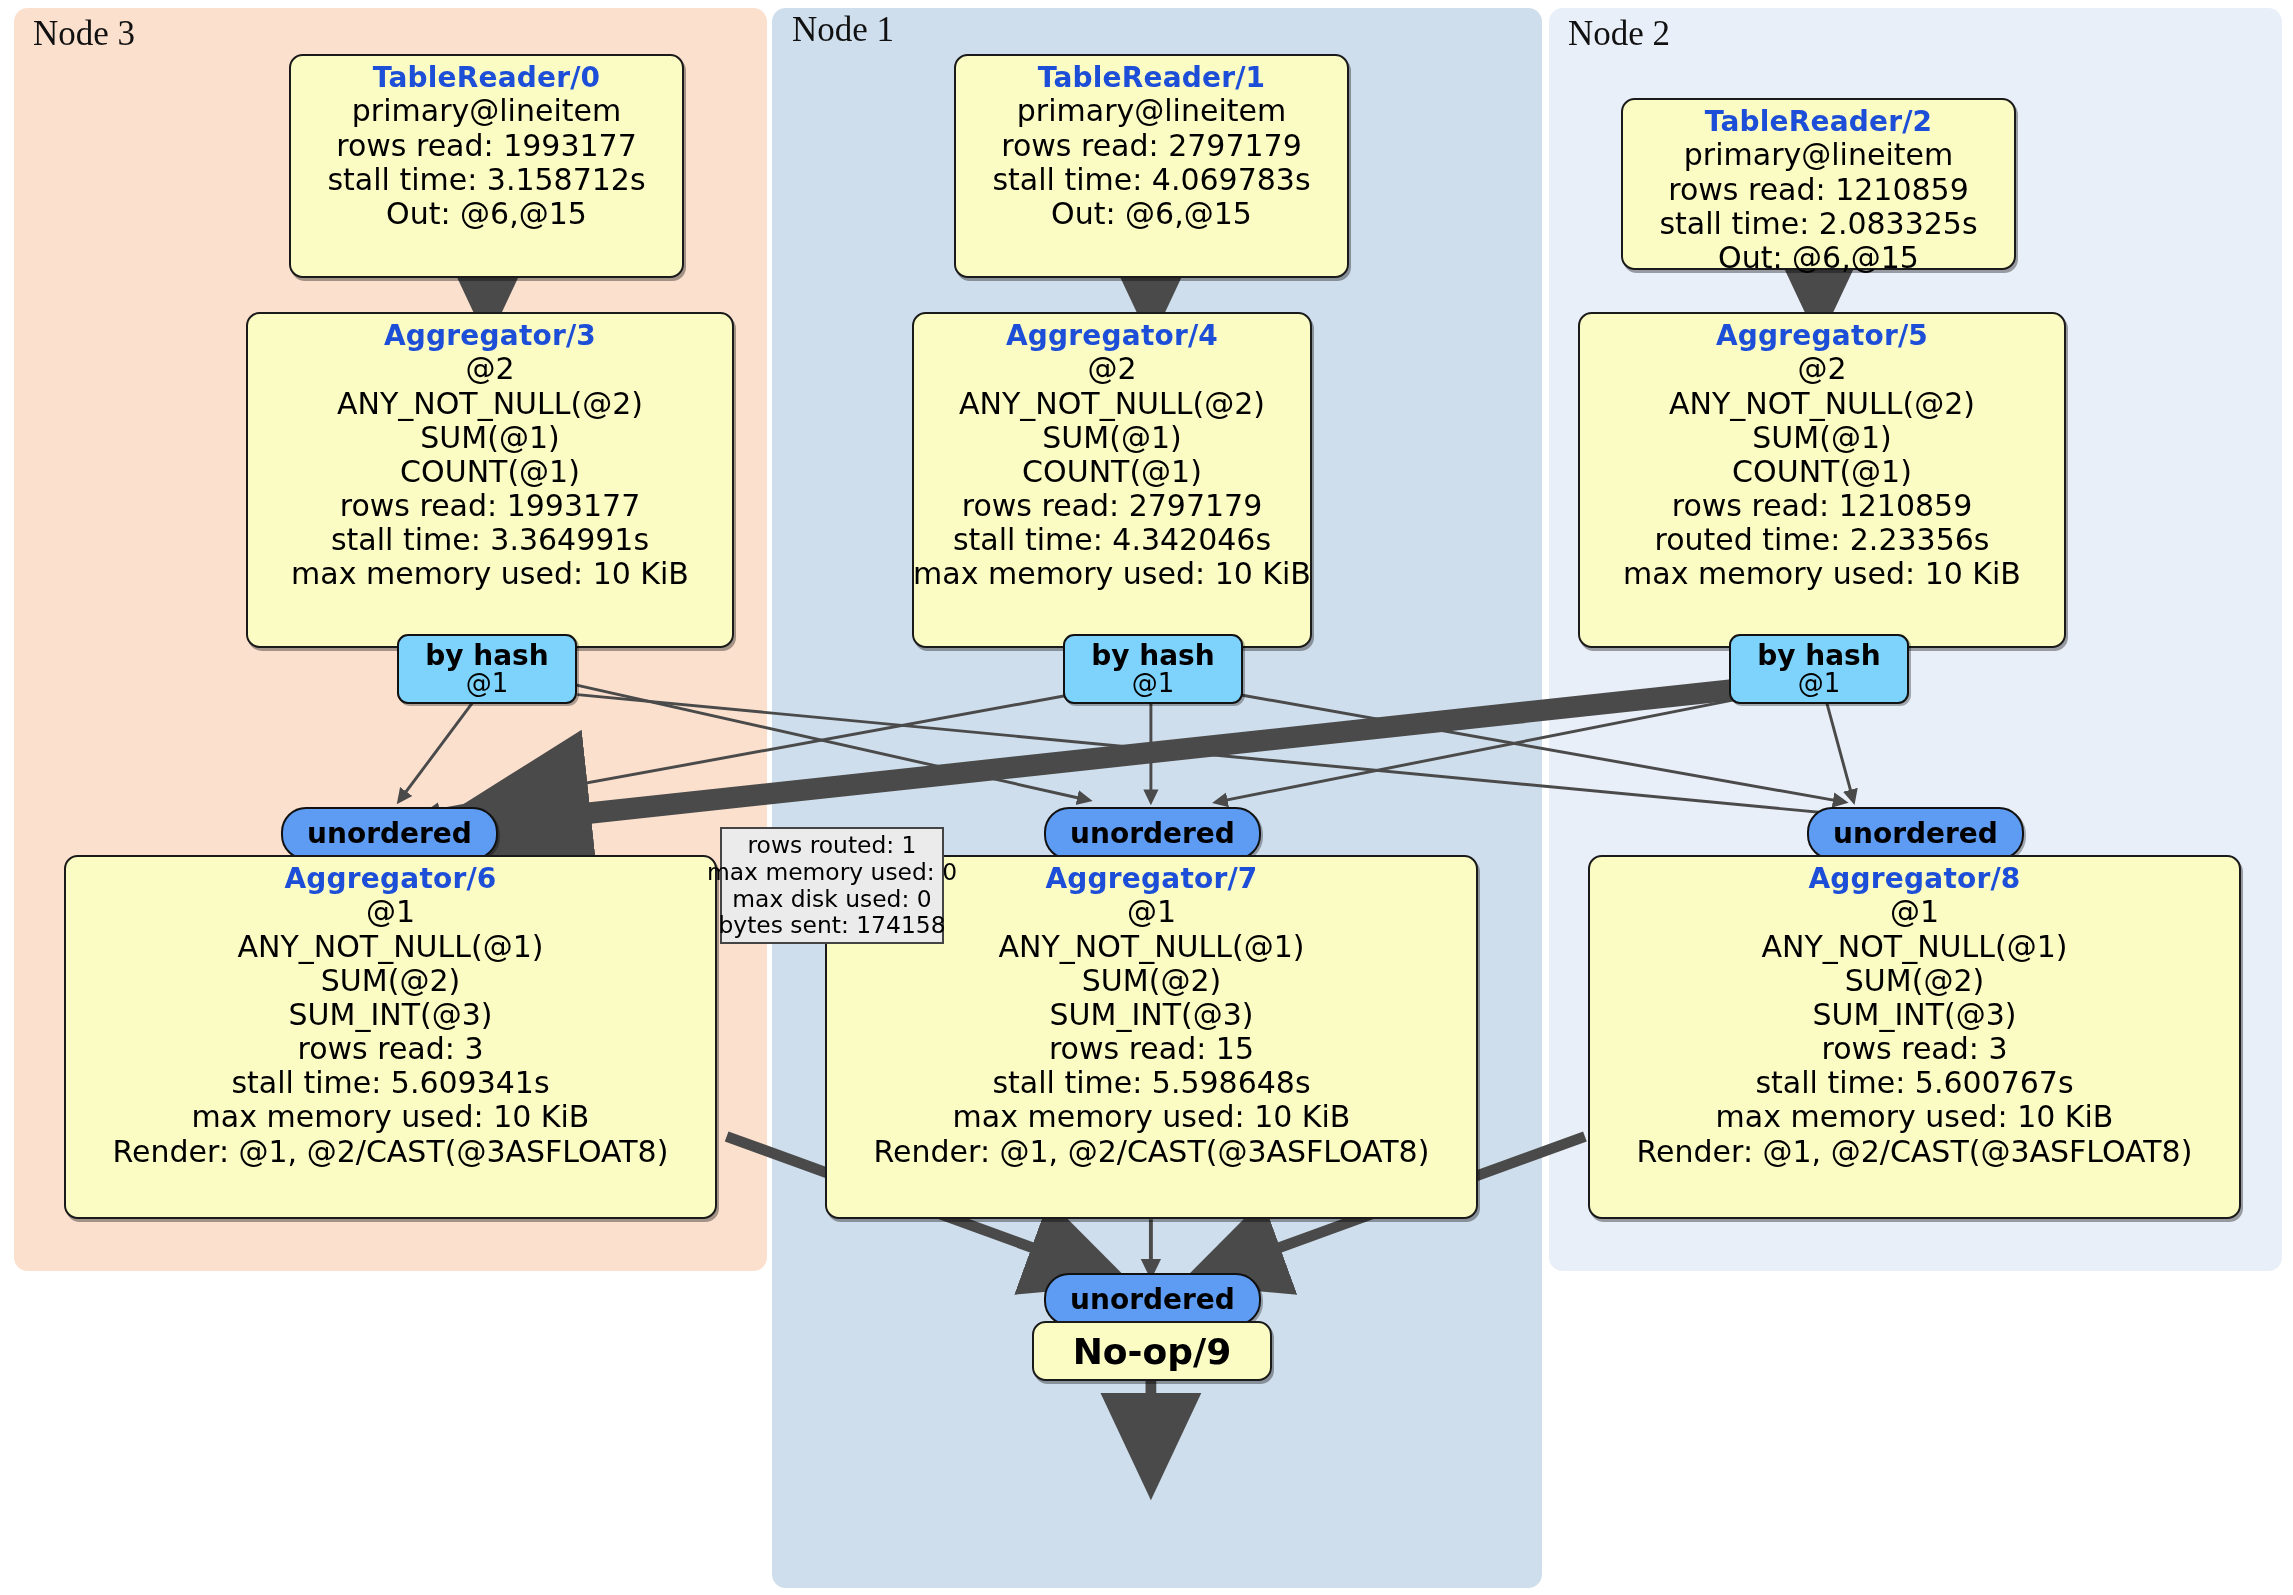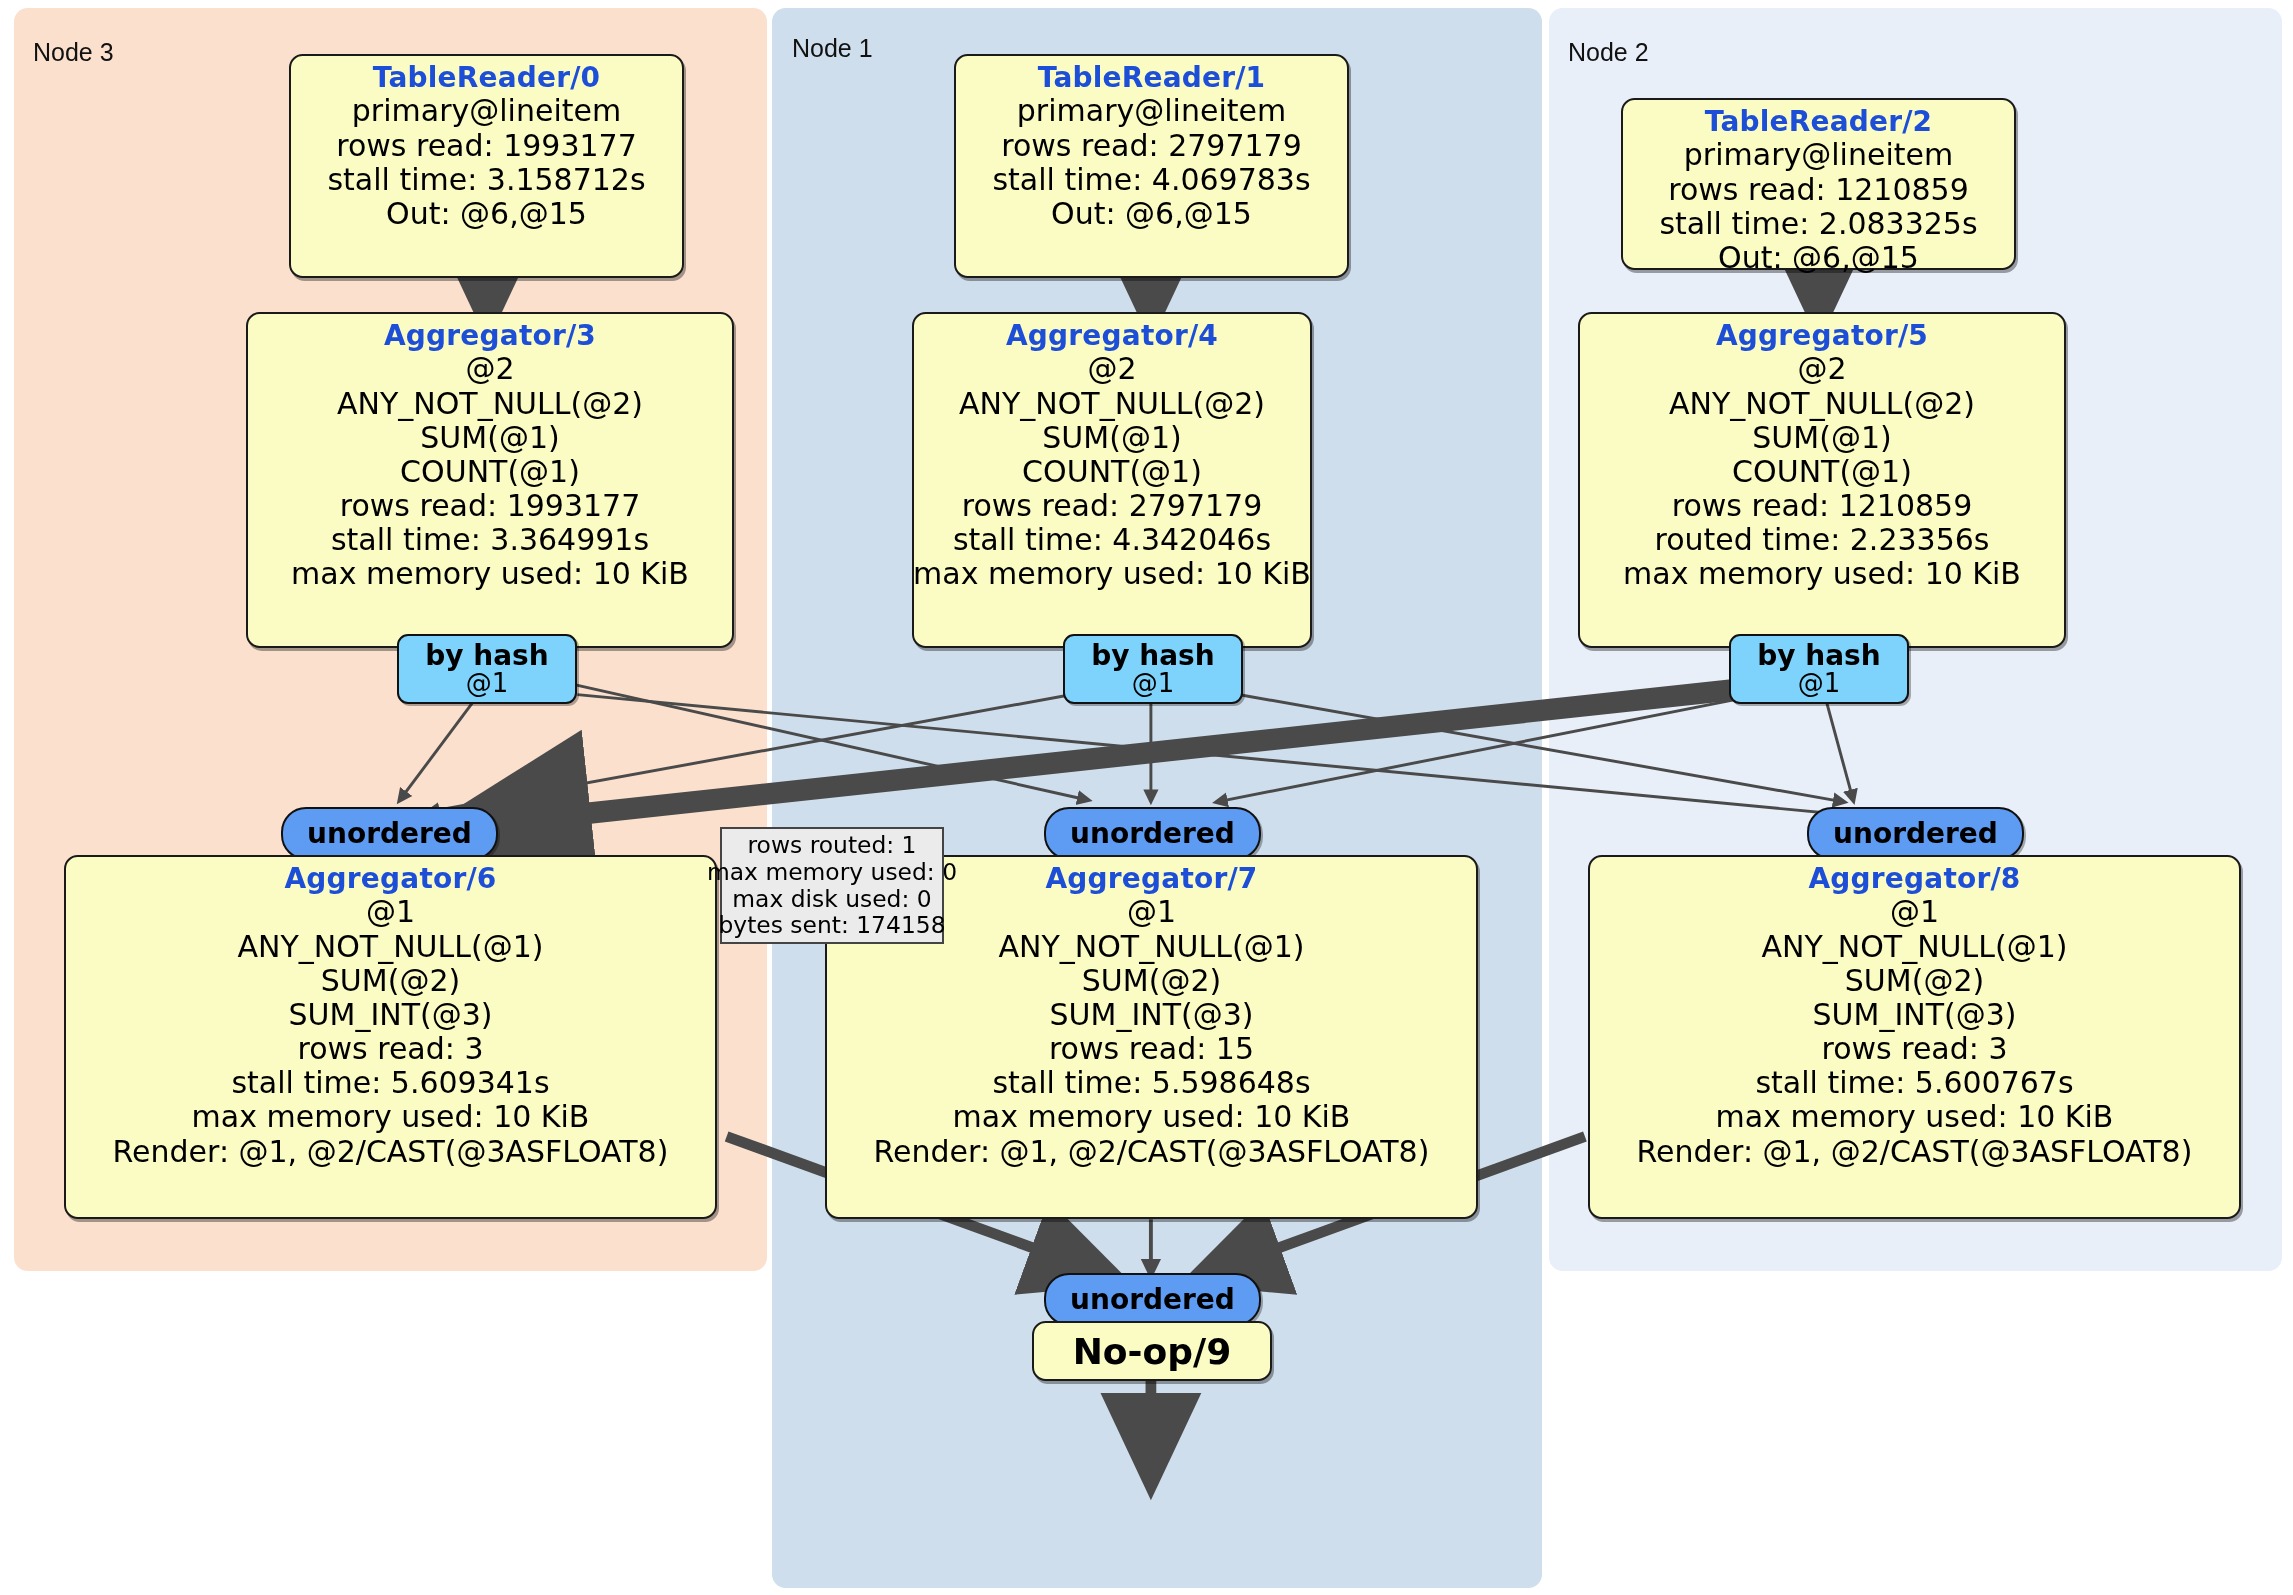--- a/index.html
+++ b/index.html
@@ -5,23 +5,22 @@
   html,body{margin:0;padding:0;background:#ffffff;}
   body{
     font-family:"DejaVu Sans","Liberation Sans",sans-serif;
     width:2294px;height:1596px;position:relative;overflow:hidden;
   }
   #stage{position:absolute;left:0;top:0;width:2294px;height:1596px;}
 
   
   .cluster{position:absolute;border-radius:13.7px;}
   .cluster-label{
-    position:absolute;font-size:25px;color:#111;white-space:nowrap;
-    font-family:Liberation Sans, sans-serif;
-    margin-top:24px;
+    position:absolute;font-size:35px;color:#111;white-space:nowrap;
+    font-family:Liberation Serif, serif;
   }
 
   
   #edges{position:absolute;left:0;top:0;width:2294px;height:1596px;pointer-events:none;}
 
   
   .opbox{
     position:absolute;background:#FBFBC4;border:2.9px solid #1a1a1a;border-radius:13.7px;
     box-sizing:border-box;display:flex;flex-direction:column;align-items:center;
     justify-content:flex-start;padding:5.9px 9.8px 7.8px 9.8px;

